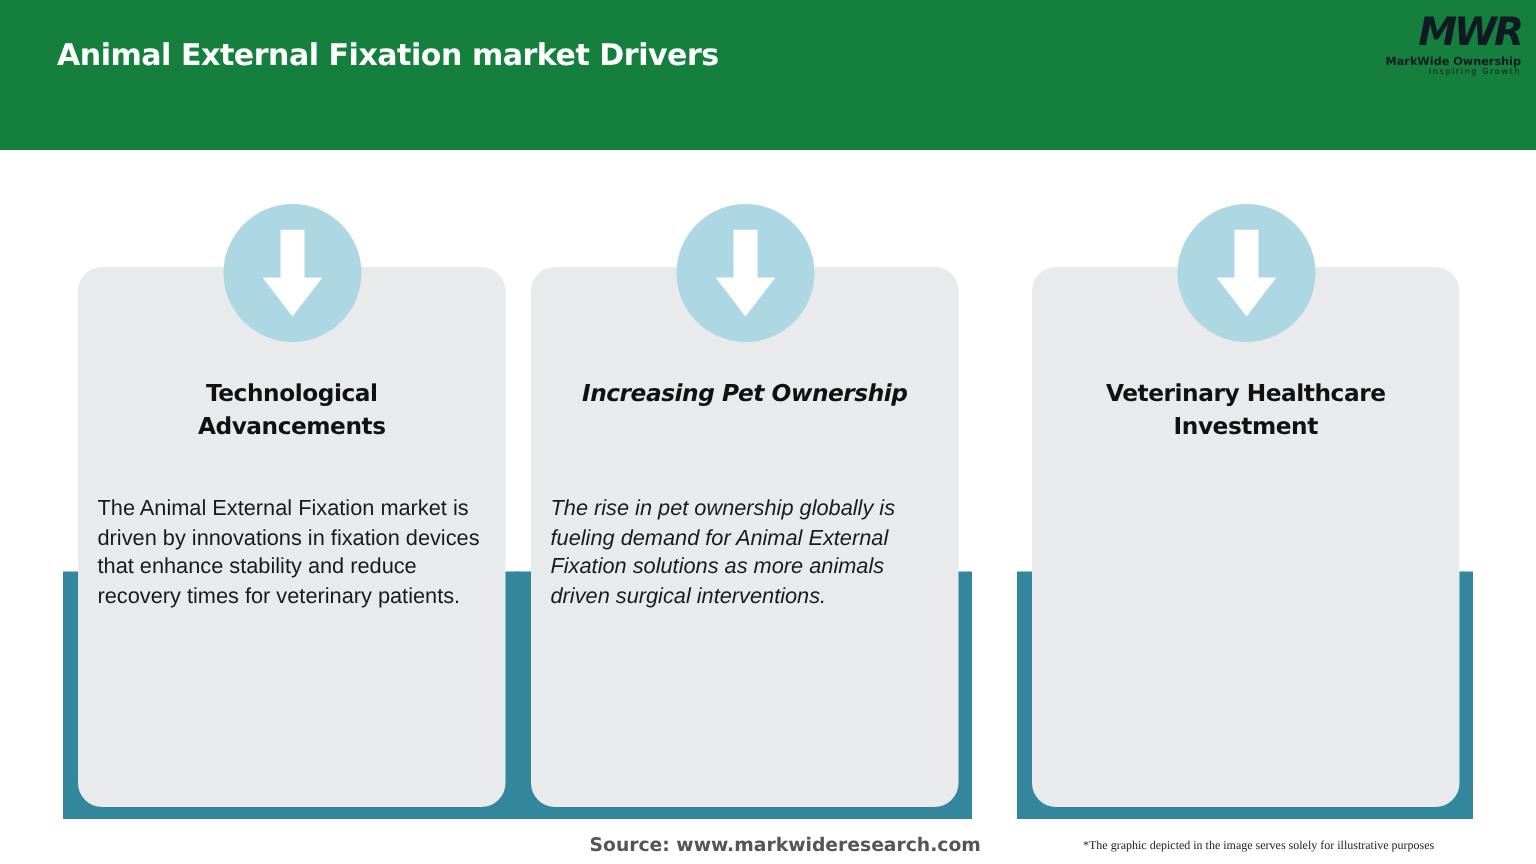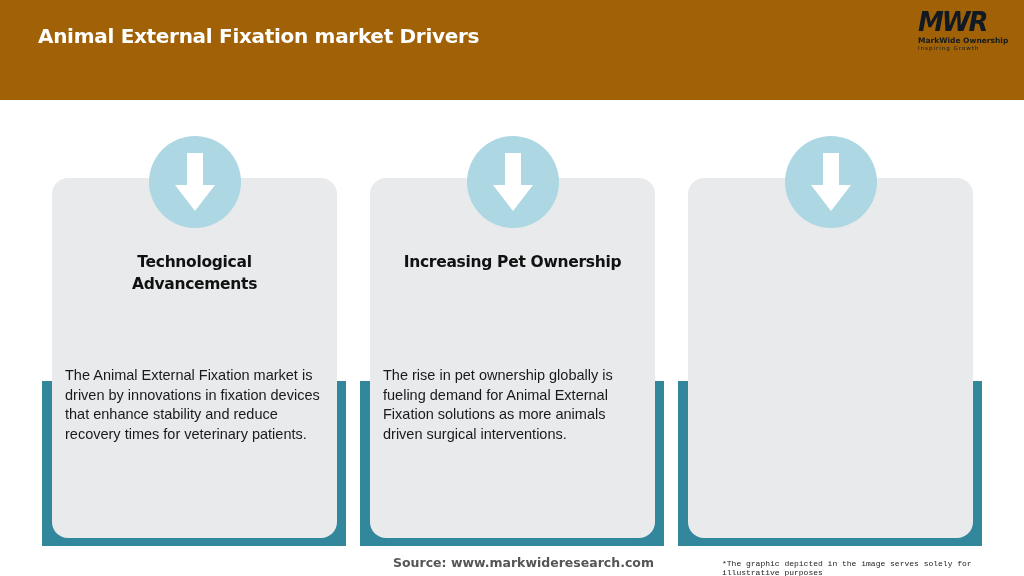--- a/index.html
+++ b/index.html
@@ -1,28 +1,28 @@
 <!DOCTYPE html>
 <html><head>
   <meta charset="utf-8">
   <style>
     * { margin: 0; padding: 0; box-sizing: border-box; }
     html, body { width: 1024px; height: 576px; background: #ffffff; overflow: hidden; }
     body { position: relative; font-family: "Liberation Sans", sans-serif; }
 
     .header {
       position: absolute; left: 0; top: 0; width: 1024px; height: 100px;
-      background: #a16207;
+      background: #15803d;
     }
     .header-title {
       position: absolute; left: 38px; top: 24px;
       font-family: "DejaVu Sans", sans-serif; font-weight: bold;
       font-size: 20px; color: #ffffff; letter-spacing: -0.3px;
     }
-    .logo { position: absolute; left: 918px; top: 8px; width: 96px; height: 50px; text-align: left; }
+    .logo { position: absolute; left: 918px; top: 8px; width: 96px; height: 50px; text-align: right; }
     .logo-mark {
       font-family: "DejaVu Sans", sans-serif; font-weight: bold; font-style: italic;
       font-size: 26px; line-height: 28px; color: #111a22; letter-spacing: -2px;
     }
     .logo-name { font-family: "DejaVu Sans", sans-serif; font-weight: bold; font-size: 7.5px; color: #111a22; line-height: 9px; }
     .logo-tag { font-family: "DejaVu Sans", sans-serif; font-size: 5.5px; color: #111a22; letter-spacing: 1px; line-height: 7px; }
 
     .card-wrap { position: absolute; top: 178px; width: 304px; height: 368px; }
     .card-back {
       position: absolute; left: 0; top: 203px; width: 304px; height: 165px;
@@ -39,30 +39,29 @@
     }
     .card-title {
       position: absolute; left: 0; right: 0; top: 73px; text-align: center;
       font-family: "DejaVu Sans", sans-serif; font-weight: bold; font-size: 15.5px;
       line-height: 22px; color: #111111; padding: 0 30px; letter-spacing: -0.3px;
     }
     .card-text {
       position: absolute; left: 13px; right: 10px; top: 152px;
       font-family: "Liberation Sans", sans-serif; font-size: 14.5px; line-height: 19.5px;
       color: #1a1a1a;
-      margin-top: 36px;
     }
 
     .footer-source {
       position: absolute; left: 393px; top: 555px;
       font-family: "DejaVu Sans", sans-serif; font-weight: bold; font-size: 12.5px; color: #555555;
     }
     .footer-note {
       position: absolute; left: 722px; top: 559px;
-      font-family: Liberation Mono, monospace; font-size: 8px; color: #222222;
+      font-family: Liberation Serif, serif; font-size: 8px; color: #222222;
     }
   </style>
 </head>
 <body>
 
 <div class="header">
   <div class="header-title">Animal External Fixation market Drivers</div>
   <div class="logo">
     <div class="logo-mark">MWR</div>
     <div class="logo-name">MarkWide Ownership</div>
@@ -76,38 +75,39 @@
     <div class="icon-circle">
       <svg width="40" height="58" viewBox="0 0 40 58">
           <path d="M12 0 H28 V32 H40 L20 58 L0 32 H12 Z" fill="#ffffff"></path>
         </svg>
     </div>
     <div class="card-title">Technological Advancements</div>
     <div class="card-text">The Animal External Fixation market is driven by innovations in fixation devices that enhance stability and reduce recovery times for veterinary patients.</div>
   </div>
 </div>
 
-<div class="card-wrap" style="left:360px;">
+<div class="card-wrap" style="left:344px;font-style:italic;">
   <div class="card-back"></div>
   <div class="card">
     <div class="icon-circle">
       <svg width="40" height="58" viewBox="0 0 40 58">
           <path d="M12 0 H28 V32 H40 L20 58 L0 32 H12 Z" fill="#ffffff"></path>
         </svg>
     </div>
     <div class="card-title">Increasing Pet Ownership</div>
     <div class="card-text">The rise in pet ownership globally is fueling demand for Animal External Fixation solutions as more animals driven surgical interventions.</div>
   </div>
 </div>
 
 <div class="card-wrap" style="left:678px;">
   <div class="card-back"></div>
   <div class="card">
     <div class="icon-circle">
       <svg width="40" height="58" viewBox="0 0 40 58">
           <path d="M12 0 H28 V32 H40 L20 58 L0 32 H12 Z" fill="#ffffff"></path>
         </svg>
     </div>
+    <div class="card-title">Veterinary Healthcare Investment</div>
   </div>
 </div>
 
 <div class="footer-source">Source: www.markwideresearch.com</div>
 <div class="footer-note">*The graphic depicted in the image serves solely for illustrative purposes</div>
 
 </body></html>

